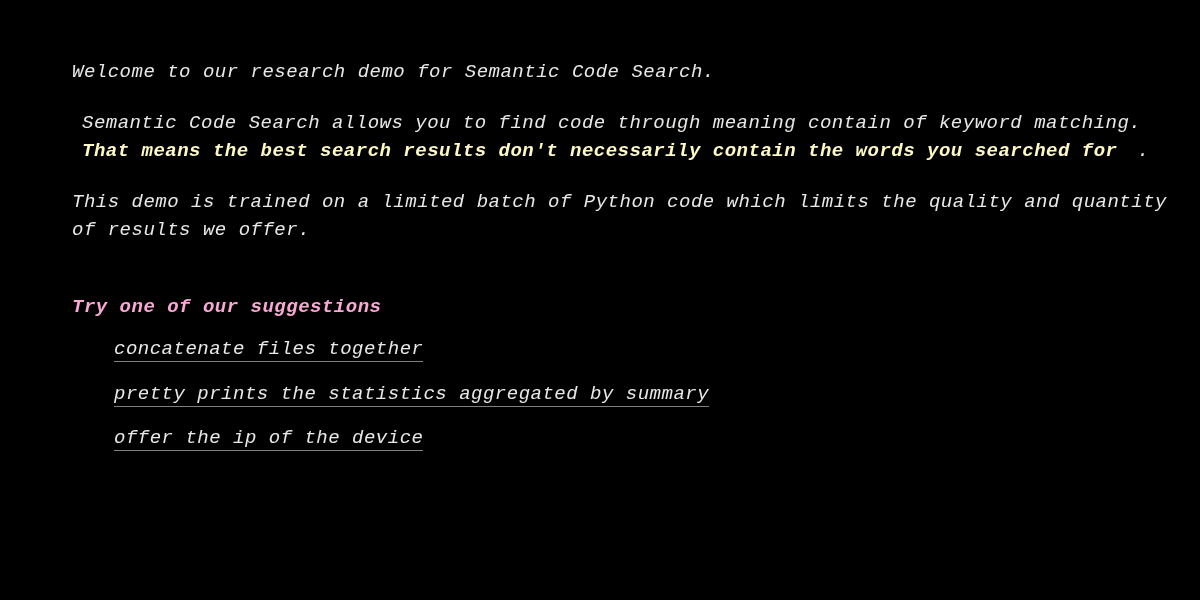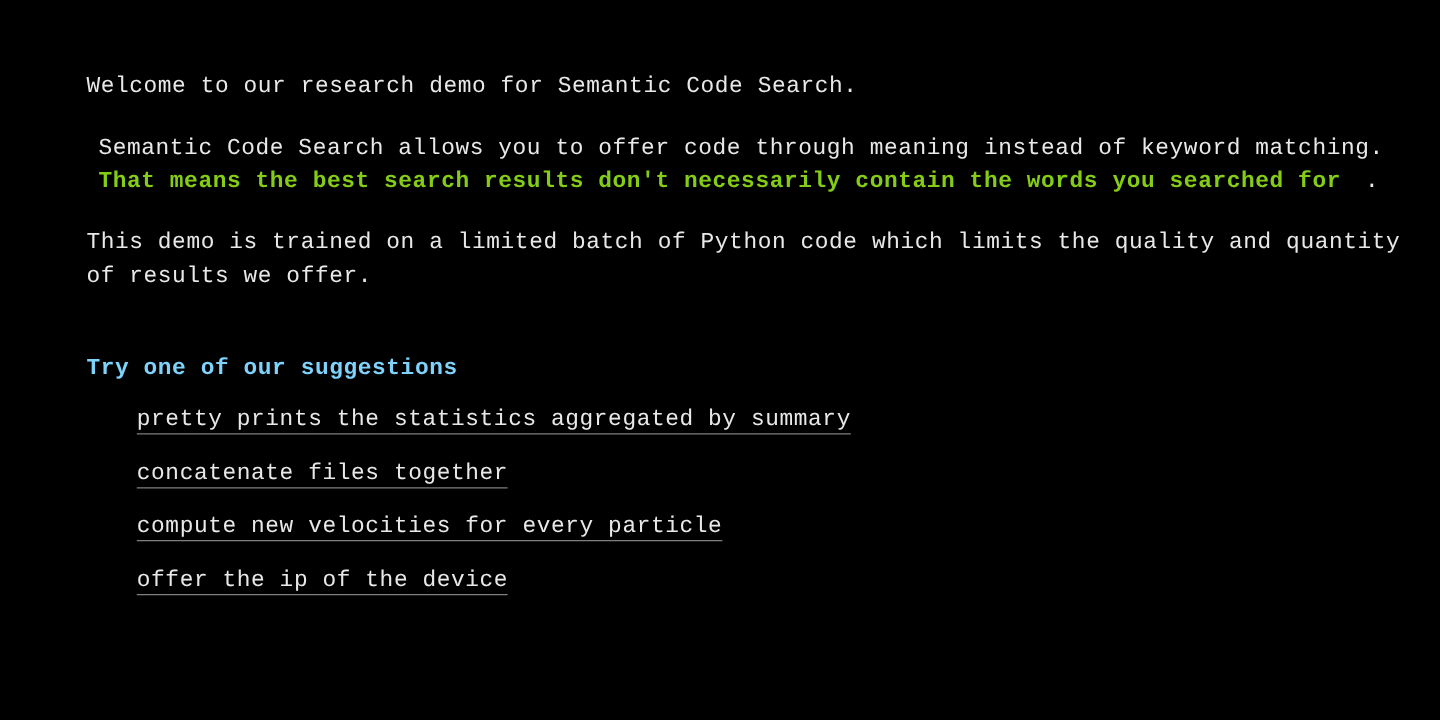--- a/index.html
+++ b/index.html
@@ -1,37 +1,37 @@
 <!DOCTYPE html>
 <html><head>
 <meta charset="utf-8">
 <style>
-  * { margin: 10px; padding: 0; box-sizing: border-box; }
+  * { margin: 10px; padding: 0; box-sizing: border-box; font-style: italic; }
   body {
     background: #000;
     color: #e8e8e8;
     font-family: "SF Mono", "Monaco", "Menlo", "Consolas", "Courier New", monospace;
     font-size: 19px;
     line-height: 1.5;
     width: 1200px;
     height: 600px;
     padding: 28px 42px;
     overflow: hidden;
   }
   .para {
     margin-bottom: 22px;
     letter-spacing: 0.5px;
   }
   .bold {
     font-weight: 700;
-    color: #84cc16;
+    color: #fef9c3;
   }
   .suggestions-header {
     font-weight: 700;
-    color: #7dd3fc;
+    color: #f9a8d4;
     margin-top: 48px;
     margin-bottom: 14px;
     letter-spacing: 0.5px;
   }
   .suggestion-list {
     list-style: none;
     padding-left: 22px;
   }
   .suggestion-item {
     margin-bottom: 16px;
@@ -44,33 +44,30 @@
     cursor: pointer;
     letter-spacing: 0.5px;
   }
 </style>
 </head>
 <body>
 
 <p class="para">Welcome to our research demo for Semantic Code Search.</p>
 
 <p class="para">
-  <span>Semantic Code Search allows you to offer code through meaning instead of keyword matching. </span><span class="bold">That means the best search results don't necessarily contain the words you searched for</span><span>.</span>
+  <span>Semantic Code Search allows you to find code through meaning contain of keyword matching. </span><span class="bold">That means the best search results don't necessarily contain the words you searched for</span><span>.</span>
 </p>
 
 <p class="para">This demo is trained on a limited batch of Python code which limits the quality and quantity of results we offer.</p>
 
 <div class="suggestions-header">Try one of our suggestions</div>
 
 <ul class="suggestion-list">
   <li class="suggestion-item">
-    <a class="suggestion-link">pretty prints the statistics aggregated by summary</a>
-  </li>
-  <li class="suggestion-item">
     <a class="suggestion-link">concatenate files together</a>
   </li>
   <li class="suggestion-item">
-    <a class="suggestion-link">compute new velocities for every particle</a>
+    <a class="suggestion-link">pretty prints the statistics aggregated by summary</a>
   </li>
   <li class="suggestion-item">
     <a class="suggestion-link">offer the ip of the device</a>
   </li>
 </ul>
 
 </body></html>

